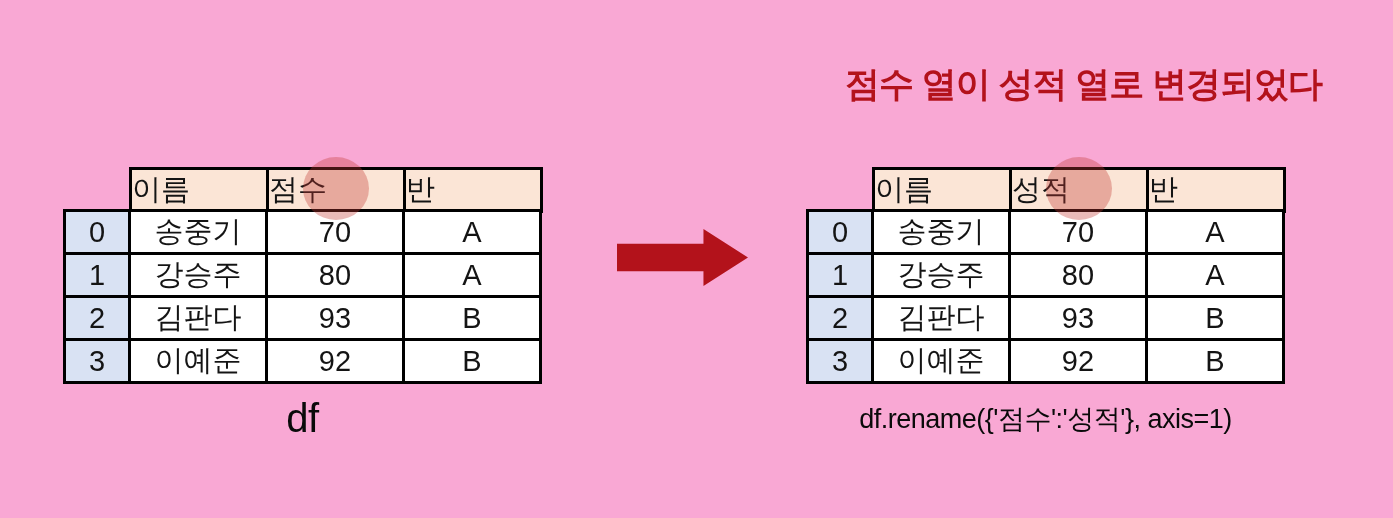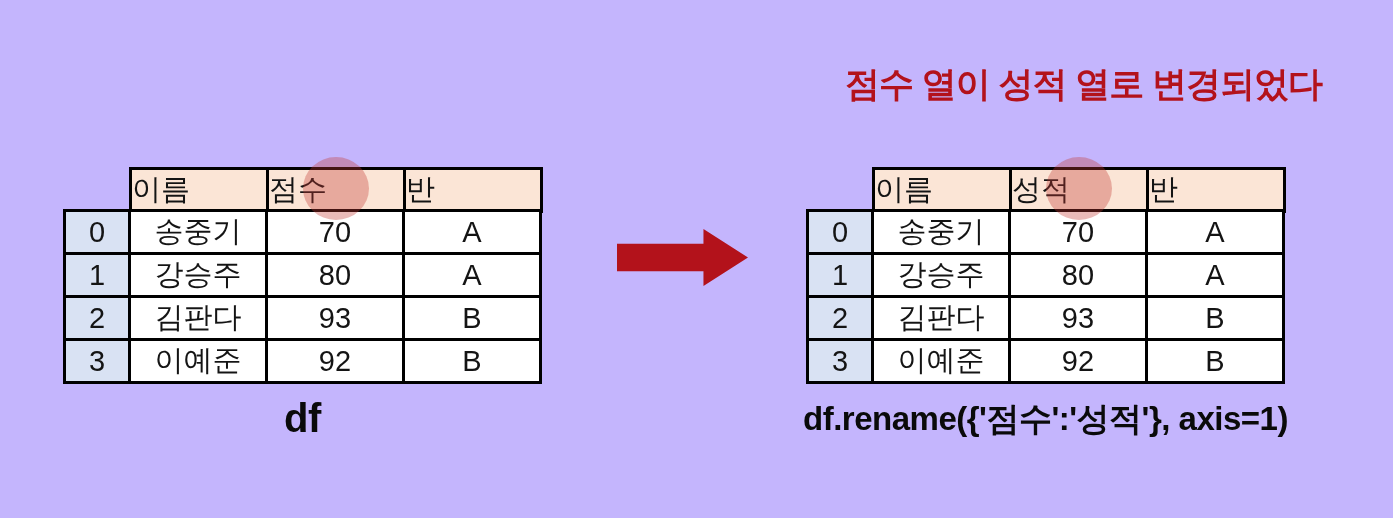--- a/index.html
+++ b/index.html
@@ -1,18 +1,18 @@
 <!DOCTYPE html>
 <html><head>
 <meta charset="utf-8">
 <style>
   html,body{margin:0;padding:0;}
   body{background:#ffffff;font-family:"Liberation Sans",sans-serif;}
   .canvas{
-    position:relative;width:1393px;height:518px;background:#c4b5fd;overflow:hidden;
+    position:relative;width:1393px;height:518px;background:#f9a8d4;overflow:hidden;
     color:#141414;
   }
   .slide-title{
     position:absolute;left:845px;top:60px;width:465px;text-align:center;
     font-size:35px;line-height:48px;font-weight:800;letter-spacing:-1px;
     color:#b3121b;white-space:nowrap;
   }
   .table-group{position:absolute;width:485px;height:215px;}
   table{border-collapse:collapse;table-layout:fixed;}
   table.hdr{position:absolute;left:66px;top:0;}
@@ -31,25 +31,25 @@
     position:absolute;left:240px;top:-10px;width:66px;height:63px;
     border-radius:50%;background:rgba(194,57,52,0.35);z-index:5;
     pointer-events:none;
   }
   .arrow{
     position:absolute;left:617px;top:229px;width:131px;height:57px;
     background:#b3121b;
     clip-path:polygon(0 26%,66% 26%,66% 0,100% 50%,66% 100%,66% 74%,0 74%);
   }
   .caption{
-    position:absolute;font-weight:700;color:#0a0a0a;text-align:center;
+    position:absolute;font-weight:400;color:#0a0a0a;text-align:center;
     white-space:nowrap;letter-spacing:-0.5px;
   }
   .caption-left{left:63px;top:394px;width:479px;font-size:40px;line-height:48px;}
-  .caption-right{left:698px;top:396px;width:695px;font-size:33px;line-height:46px;}
+  .caption-right{left:698px;top:396px;width:695px;font-size:27px;line-height:46px;}
 </style>
 </head>
 <body>
 
 <div class="canvas">
 
   <div class="slide-title">점수 열이 성적 열로 변경되었다</div>
 
   <div class="table-group" id="leftGroup" style="left:63px;top:167px;">
     <table class="hdr">

